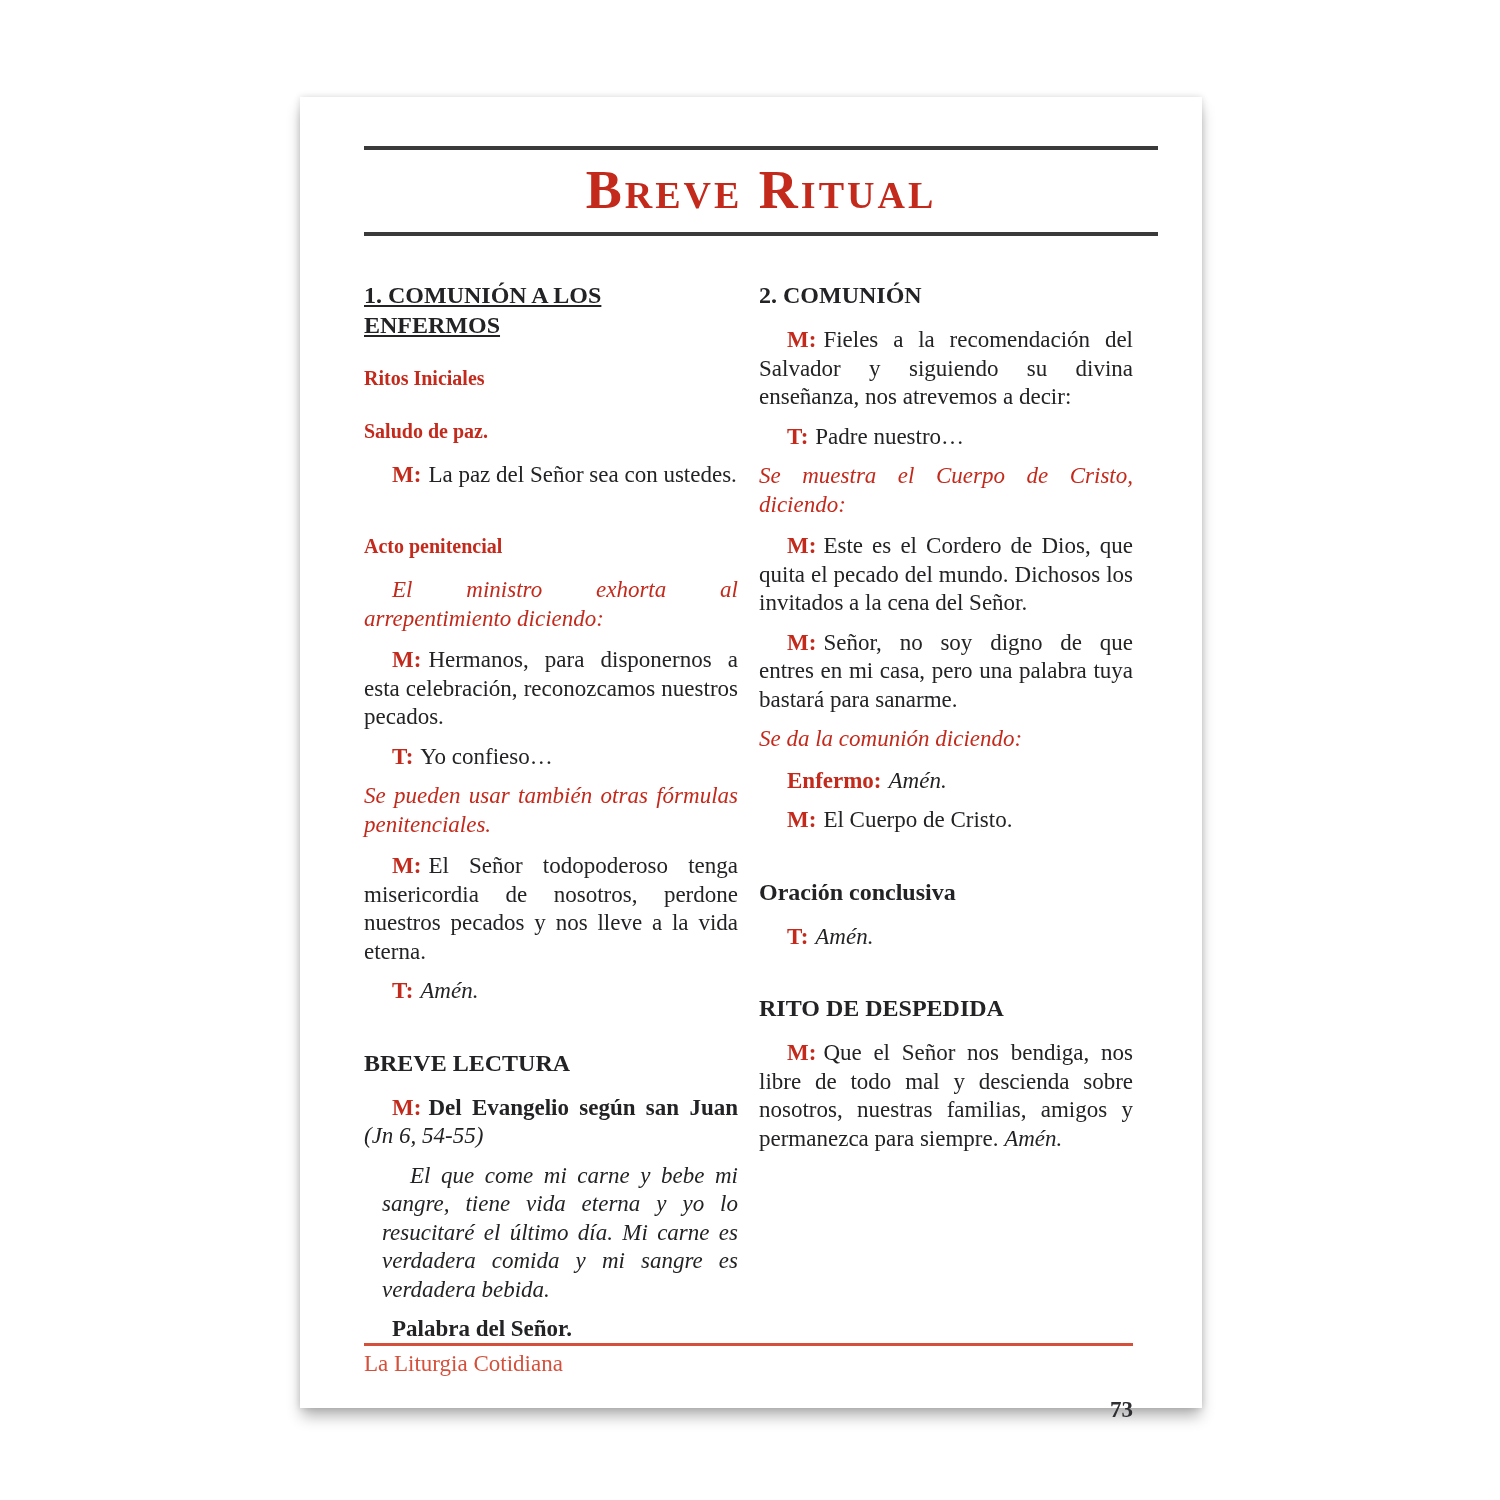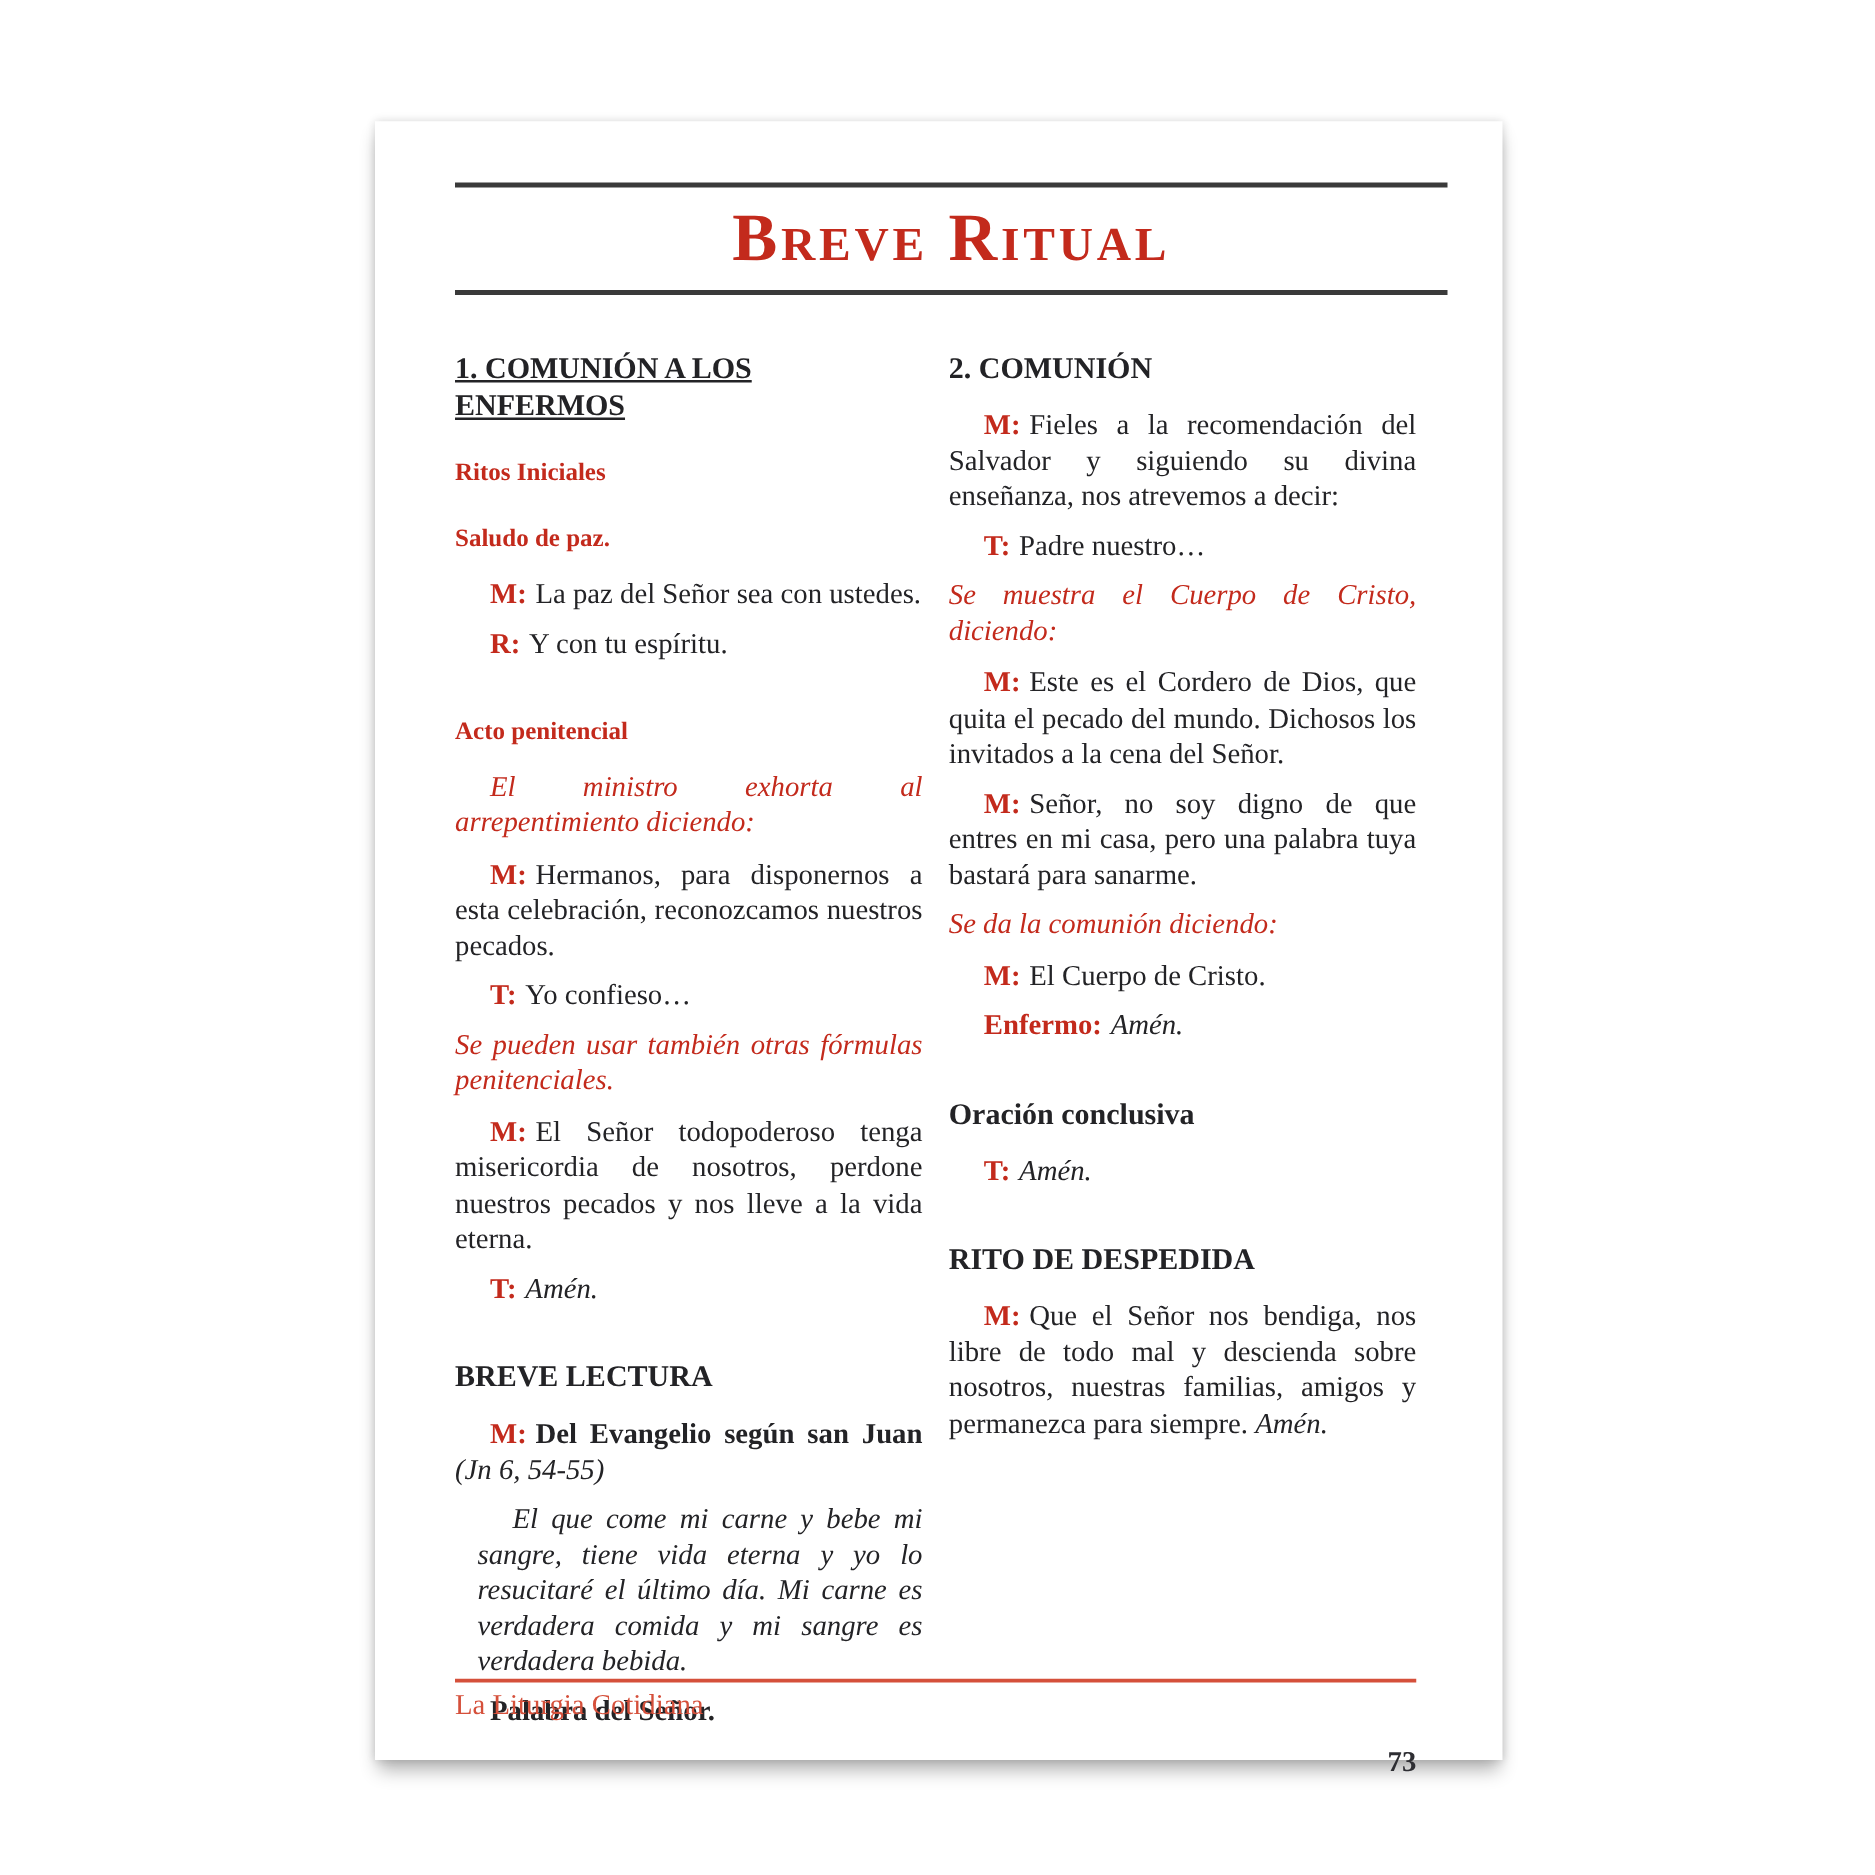--- a/index.html
+++ b/index.html
@@ -128,21 +128,20 @@
 
     <div class="col">
       <div class="h-black narrow">1. COMUNIÓN A LOS ENFERMOS</div>
 
       <div class="h-red">Ritos Iniciales</div>
 
       <div class="h-red">Saludo de paz.</div>
 
       <p class="para"><span class="lbl">M:</span><span>La paz del Señor sea con ustedes.</span></p>
 
-      <p class="para"><span class="lbl">R:</span><span>Y con tu espíritu.</span></p>
 
       <div class="h-red gap-lg">Acto penitencial</div>
 
       <p class="rubric indent">El ministro exhorta al arrepentimiento diciendo:</p>
 
       <p class="para"><span class="lbl">M:</span><span>Hermanos, para disponernos a esta celebración, reconozcamos nuestros pecados.</span></p>
 
       <p class="para"><span class="lbl">T:</span><span>Yo confieso…</span></p>
 
       <p class="rubric flush">Se pueden usar también otras fórmulas penitenciales.</p>
@@ -168,23 +167,23 @@
       <p class="para"><span class="lbl">T:</span><span>Padre nuestro…</span></p>
 
       <p class="rubric flush">Se muestra el Cuerpo de Cristo, diciendo:</p>
 
       <p class="para"><span class="lbl">M:</span><span>Este es el Cordero de Dios, que quita el pecado del mundo. Dichosos los invitados a la cena del Señor.</span></p>
 
       <p class="para"><span class="lbl">M:</span><span>Señor, no soy digno de que entres en mi casa, pero una palabra tuya bastará para sanarme.</span></p>
 
       <p class="rubric flush">Se da la comunión diciendo:</p>
 
+      <p class="para"><span class="lbl">Enfermo:</span><span class="italic">Amén.</span></p>
+
       <p class="para"><span class="lbl">M:</span><span>El Cuerpo de Cristo.</span></p>
-
-      <p class="para"><span class="lbl">Enfermo:</span><span class="italic">Amén.</span></p>
 
       <div class="h-black gap-lg">Oración conclusiva</div>
 
 
       <p class="para"><span class="lbl">T:</span><span class="italic">Amén.</span></p>
 
       <div class="h-black gap-lg">RITO DE DESPEDIDA</div>
 
       <p class="para"><span class="lbl">M:</span><span>Que el Señor nos bendiga, nos libre de todo mal y descienda sobre nosotros, nuestras familias, amigos y permanezca para siempre.</span> <span class="italic">Amén.</span></p>
     </div>

